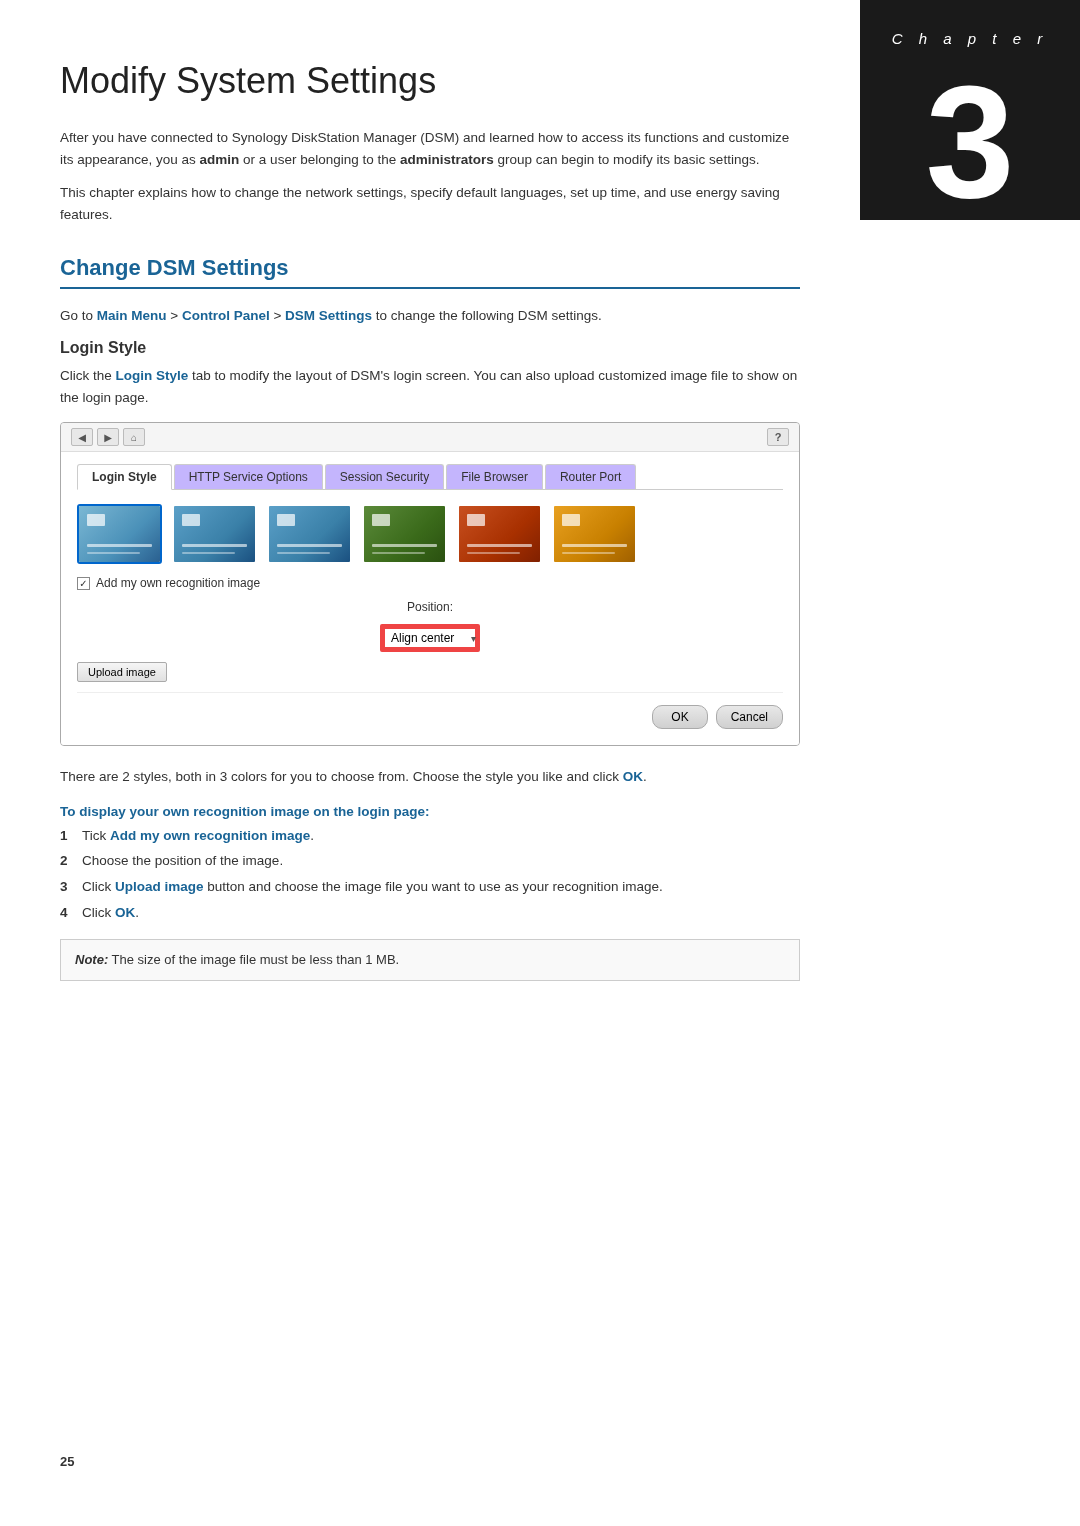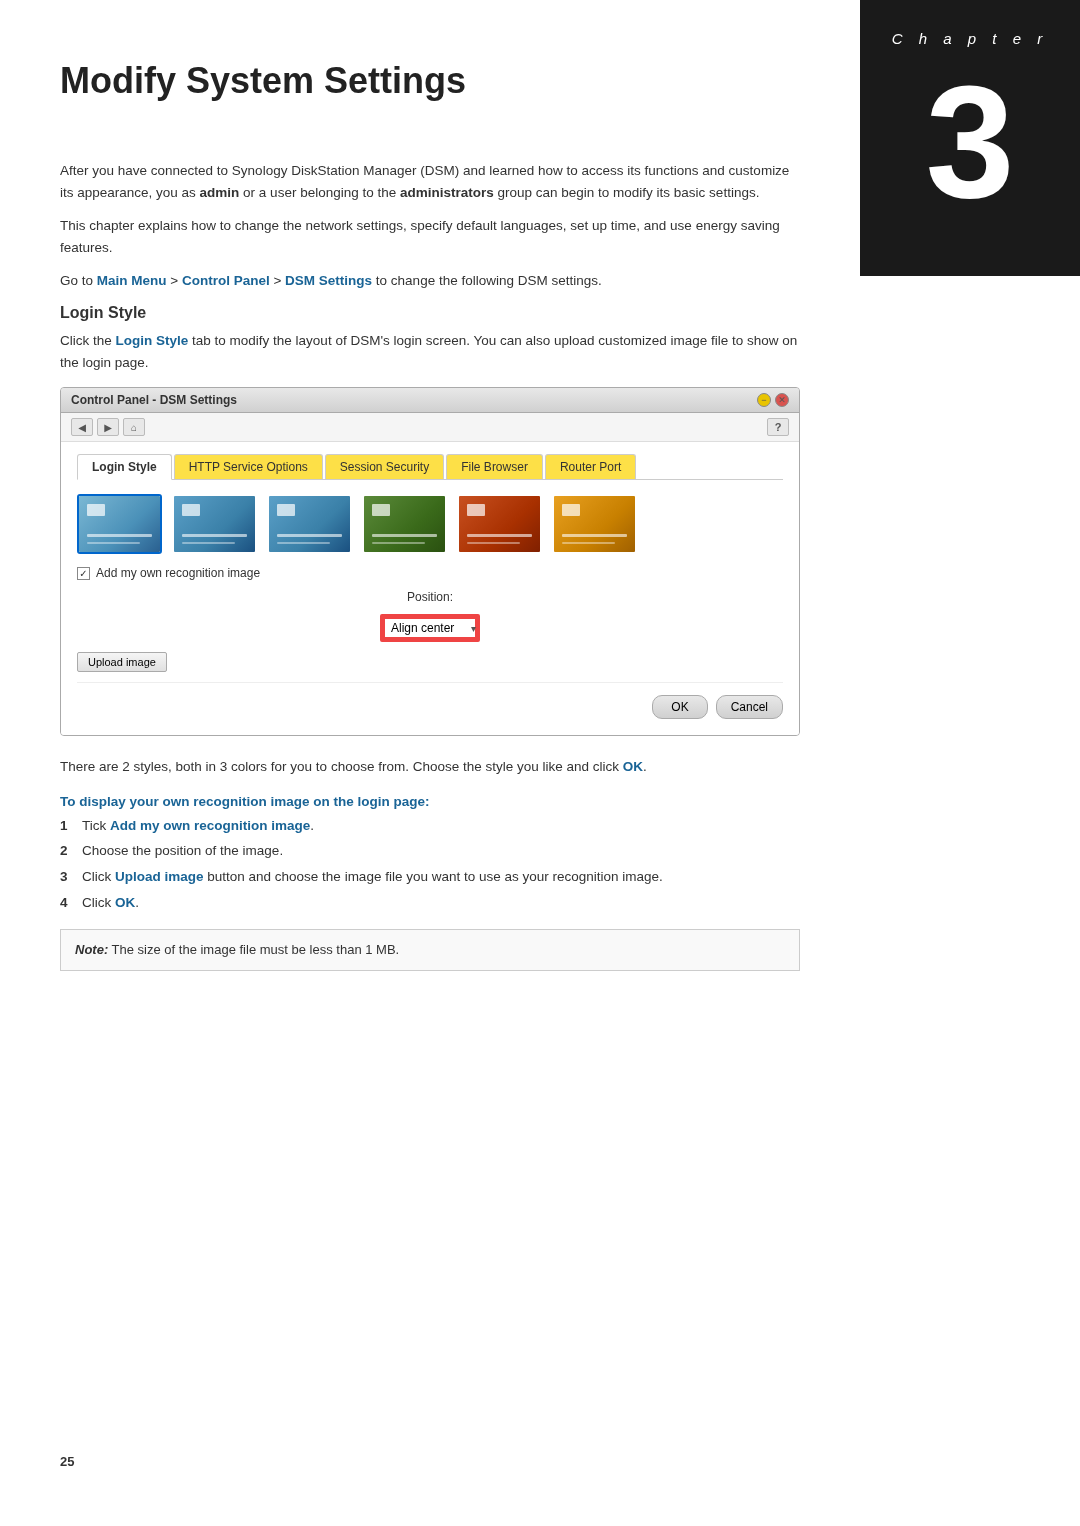--- a/index.html
+++ b/index.html
@@ -12,21 +12,21 @@
       min-height: 1526px;
       position: relative;
     }
 
     
     .chapter-header {
       position: absolute;
       top: 0;
       right: 0;
       width: 220px;
-      height: 276px;
+      height: 220px;
       background: #1a1a1a;
       display: flex;
       flex-direction: column;
       align-items: center;
       justify-content: flex-start;
       padding-top: 30px;
     }
     .chapter-label {
       color: #fff;
       font-size: 15px;
@@ -43,24 +43,24 @@
     }
 
     
     .main-content {
       padding: 40px 60px 60px 60px;
       max-width: 860px;
     }
 
     .page-title {
       font-size: 36px;
-      font-weight: bold;
+      font-weight: normal;
       color: #222;
       margin-top: 20px;
-      margin-bottom: 58px;
+      margin-bottom: 25px;
     }
 
     .intro-text {
       font-size: 13.5px;
       line-height: 1.6;
       color: #333;
       margin-bottom: 12px;
     }
 
     .intro-text b {
@@ -187,21 +187,21 @@
       display: flex;
       gap: 0;
       margin-bottom: 14px;
       border-bottom: 1px solid #ccc;
     }
     .cp-tab {
       padding: 5px 14px;
       font-size: 12px;
       border: 1px solid #ccc;
       border-bottom: none;
-      background: #fde047;
+      background: #c4b5fd;
       cursor: pointer;
       color: #333;
       margin-right: 2px;
       border-radius: 3px 3px 0 0;
     }
     .cp-tab.active {
       background: #fff;
       font-weight: bold;
       border-bottom: 1px solid #fff;
       margin-bottom: -1px;
@@ -427,39 +427,33 @@
 <div class="main-content">
 
   <h1 class="page-title">Modify System Settings</h1>
 
   <p class="intro-text">
     <span>After you have connected to Synology DiskStation Manager (DSM) and learned how to access its functions and customize its appearance, you as </span><b>admin</b><span> or a user belonging to the </span><b>administrators</b><span> group can begin to modify its basic settings.</span>
   </p>
 
   <p class="intro-text">This chapter explains how to change the network settings, specify default languages, set up time, and use energy saving features.</p>
 
+  <h2 class="section-heading">Change DSM Settings</h2>
 
   <p class="section-intro">
     <span>Go to </span><span class="link-blue">Main Menu</span><span> &gt; </span><span class="link-blue">Control Panel</span><span> &gt; </span><span class="link-blue">DSM Settings</span><span> to change the following DSM settings.</span>
   </p>
 
   <h3 class="sub-heading">Login Style</h3>
 
   <p class="sub-intro">
     <span>Click the </span><span class="link-blue">Login Style</span><span> tab to modify the layout of DSM's login screen. You can also upload customized image file to show on the login page.</span>
   </p>
 
   <div class="control-panel-box">
-    <div class="cp-titlebar">
-      <span class="cp-title-text">Control Panel - DSM Settings</span>
-      <div class="cp-title-buttons">
-        <div class="cp-btn-circle yellow">−</div>
-        <div class="cp-btn-circle red">✕</div>
-      </div>
-    </div>
     <div class="cp-nav">
       <div class="cp-nav-btn">◀</div>
       <div class="cp-nav-btn">▶</div>
       <div class="cp-nav-btn">⌂</div>
       <div class="cp-nav-help">?</div>
     </div>
     <div class="cp-body">
       <div class="cp-tabs">
         <div class="cp-tab active">Login Style</div>
         <div class="cp-tab">HTTP Service Options</div>

